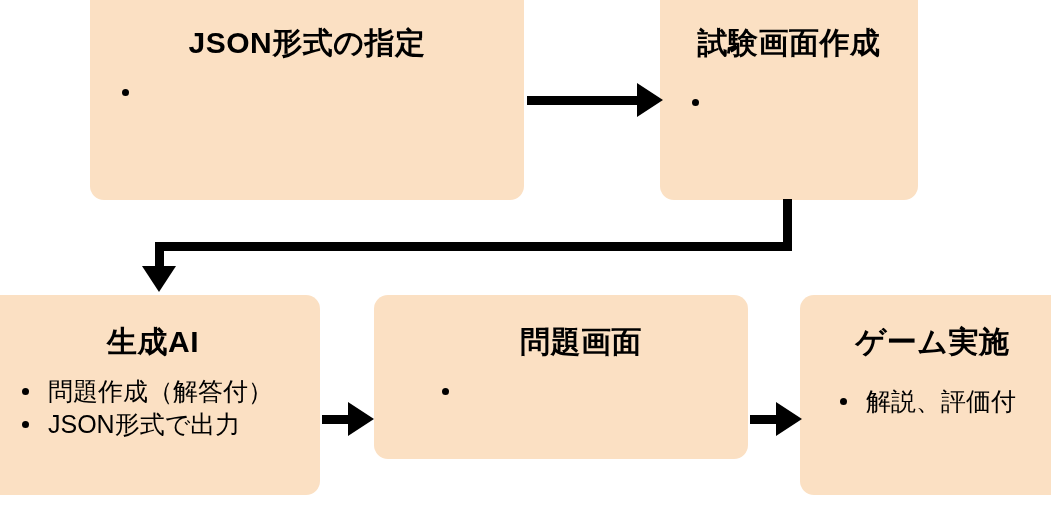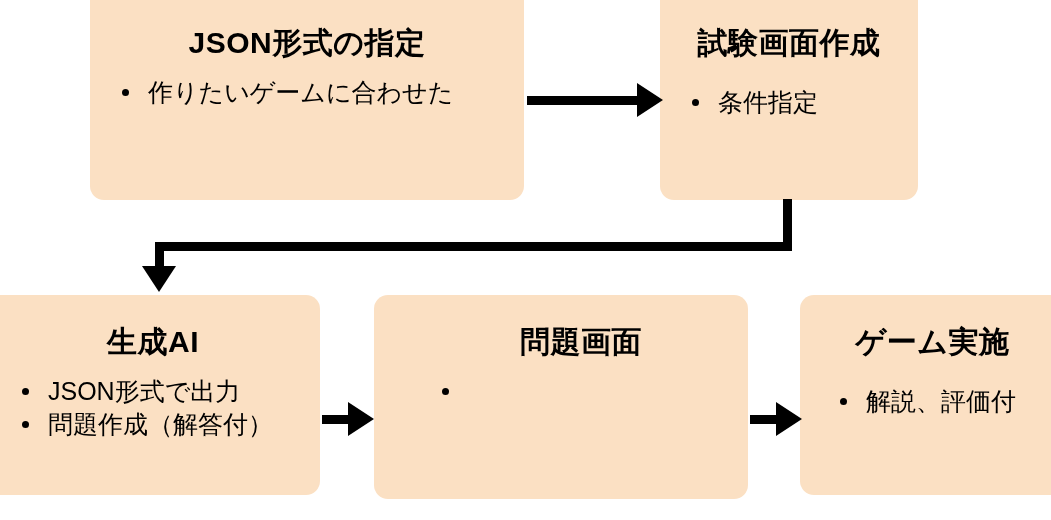--- a/index.html
+++ b/index.html
@@ -54,21 +54,21 @@
     border-radius: 50%;
   }
   .bullet .btext {
     display: block;
   }
 
   
   #node-json-format  { left: 90px;  top: -14px; width: 434px; height: 214px; }
   #node-gen-screen   { left: 660px; top: -14px; width: 258px; height: 214px; }
   #node-ai           { left: -14px; top: 295px; width: 334px; height: 200px; }
-  #node-quiz-screen  { left: 374px; top: 295px; width: 374px; height: 204px; padding-left: 40px; }
+  #node-quiz-screen  { left: 374px; top: 295px; width: 374px; height: 164px; padding-left: 40px; }
   #node-game         { left: 800px; top: 295px; width: 265px; height: 200px; }
 
   #node-json-format .node-title  { margin-top: 40px; }
   #node-gen-screen  .node-title  { margin-top: 40px; }
   #node-ai          .node-title  { margin-top: 30px; }
   #node-quiz-screen .node-title  { margin-top: 30px; }
   #node-game        .node-title  { margin-top: 30px; }
 
   #node-json-format .bullets { margin: 16px 0 0 30px; }
   #node-gen-screen  .bullets { margin: 26px 0 0 30px; }
@@ -114,45 +114,43 @@
 </head>
 <body>
 
 <div id="canvas">
 
   <div class="node" id="node-json-format">
     <div class="node-title">JSON形式の指定</div>
     <ul class="bullets">
       <li class="bullet">
         <span class="dot"></span>
-        <span class="btext">作りたいゲームに合わせた</span>
       </li>
     </ul>
   </div>
 
   <div class="node" id="node-gen-screen">
     <div class="node-title">試験画面作成</div>
     <ul class="bullets">
       <li class="bullet">
         <span class="dot"></span>
-        <span class="btext">条件指定</span>
       </li>
     </ul>
   </div>
 
   <div class="node" id="node-ai">
     <div class="node-title">生成AI</div>
     <ul class="bullets">
       <li class="bullet">
         <span class="dot"></span>
-        <span class="btext">JSON形式で出力</span>
+        <span class="btext">問題作成（解答付）</span>
       </li>
       <li class="bullet">
         <span class="dot"></span>
-        <span class="btext">問題作成（解答付）</span>
+        <span class="btext">JSON形式で出力</span>
       </li>
     </ul>
   </div>
 
   <div class="node" id="node-quiz-screen">
     <div class="node-title">問題画面</div>
     <ul class="bullets">
       <li class="bullet">
         <span class="dot"></span>
       </li>

